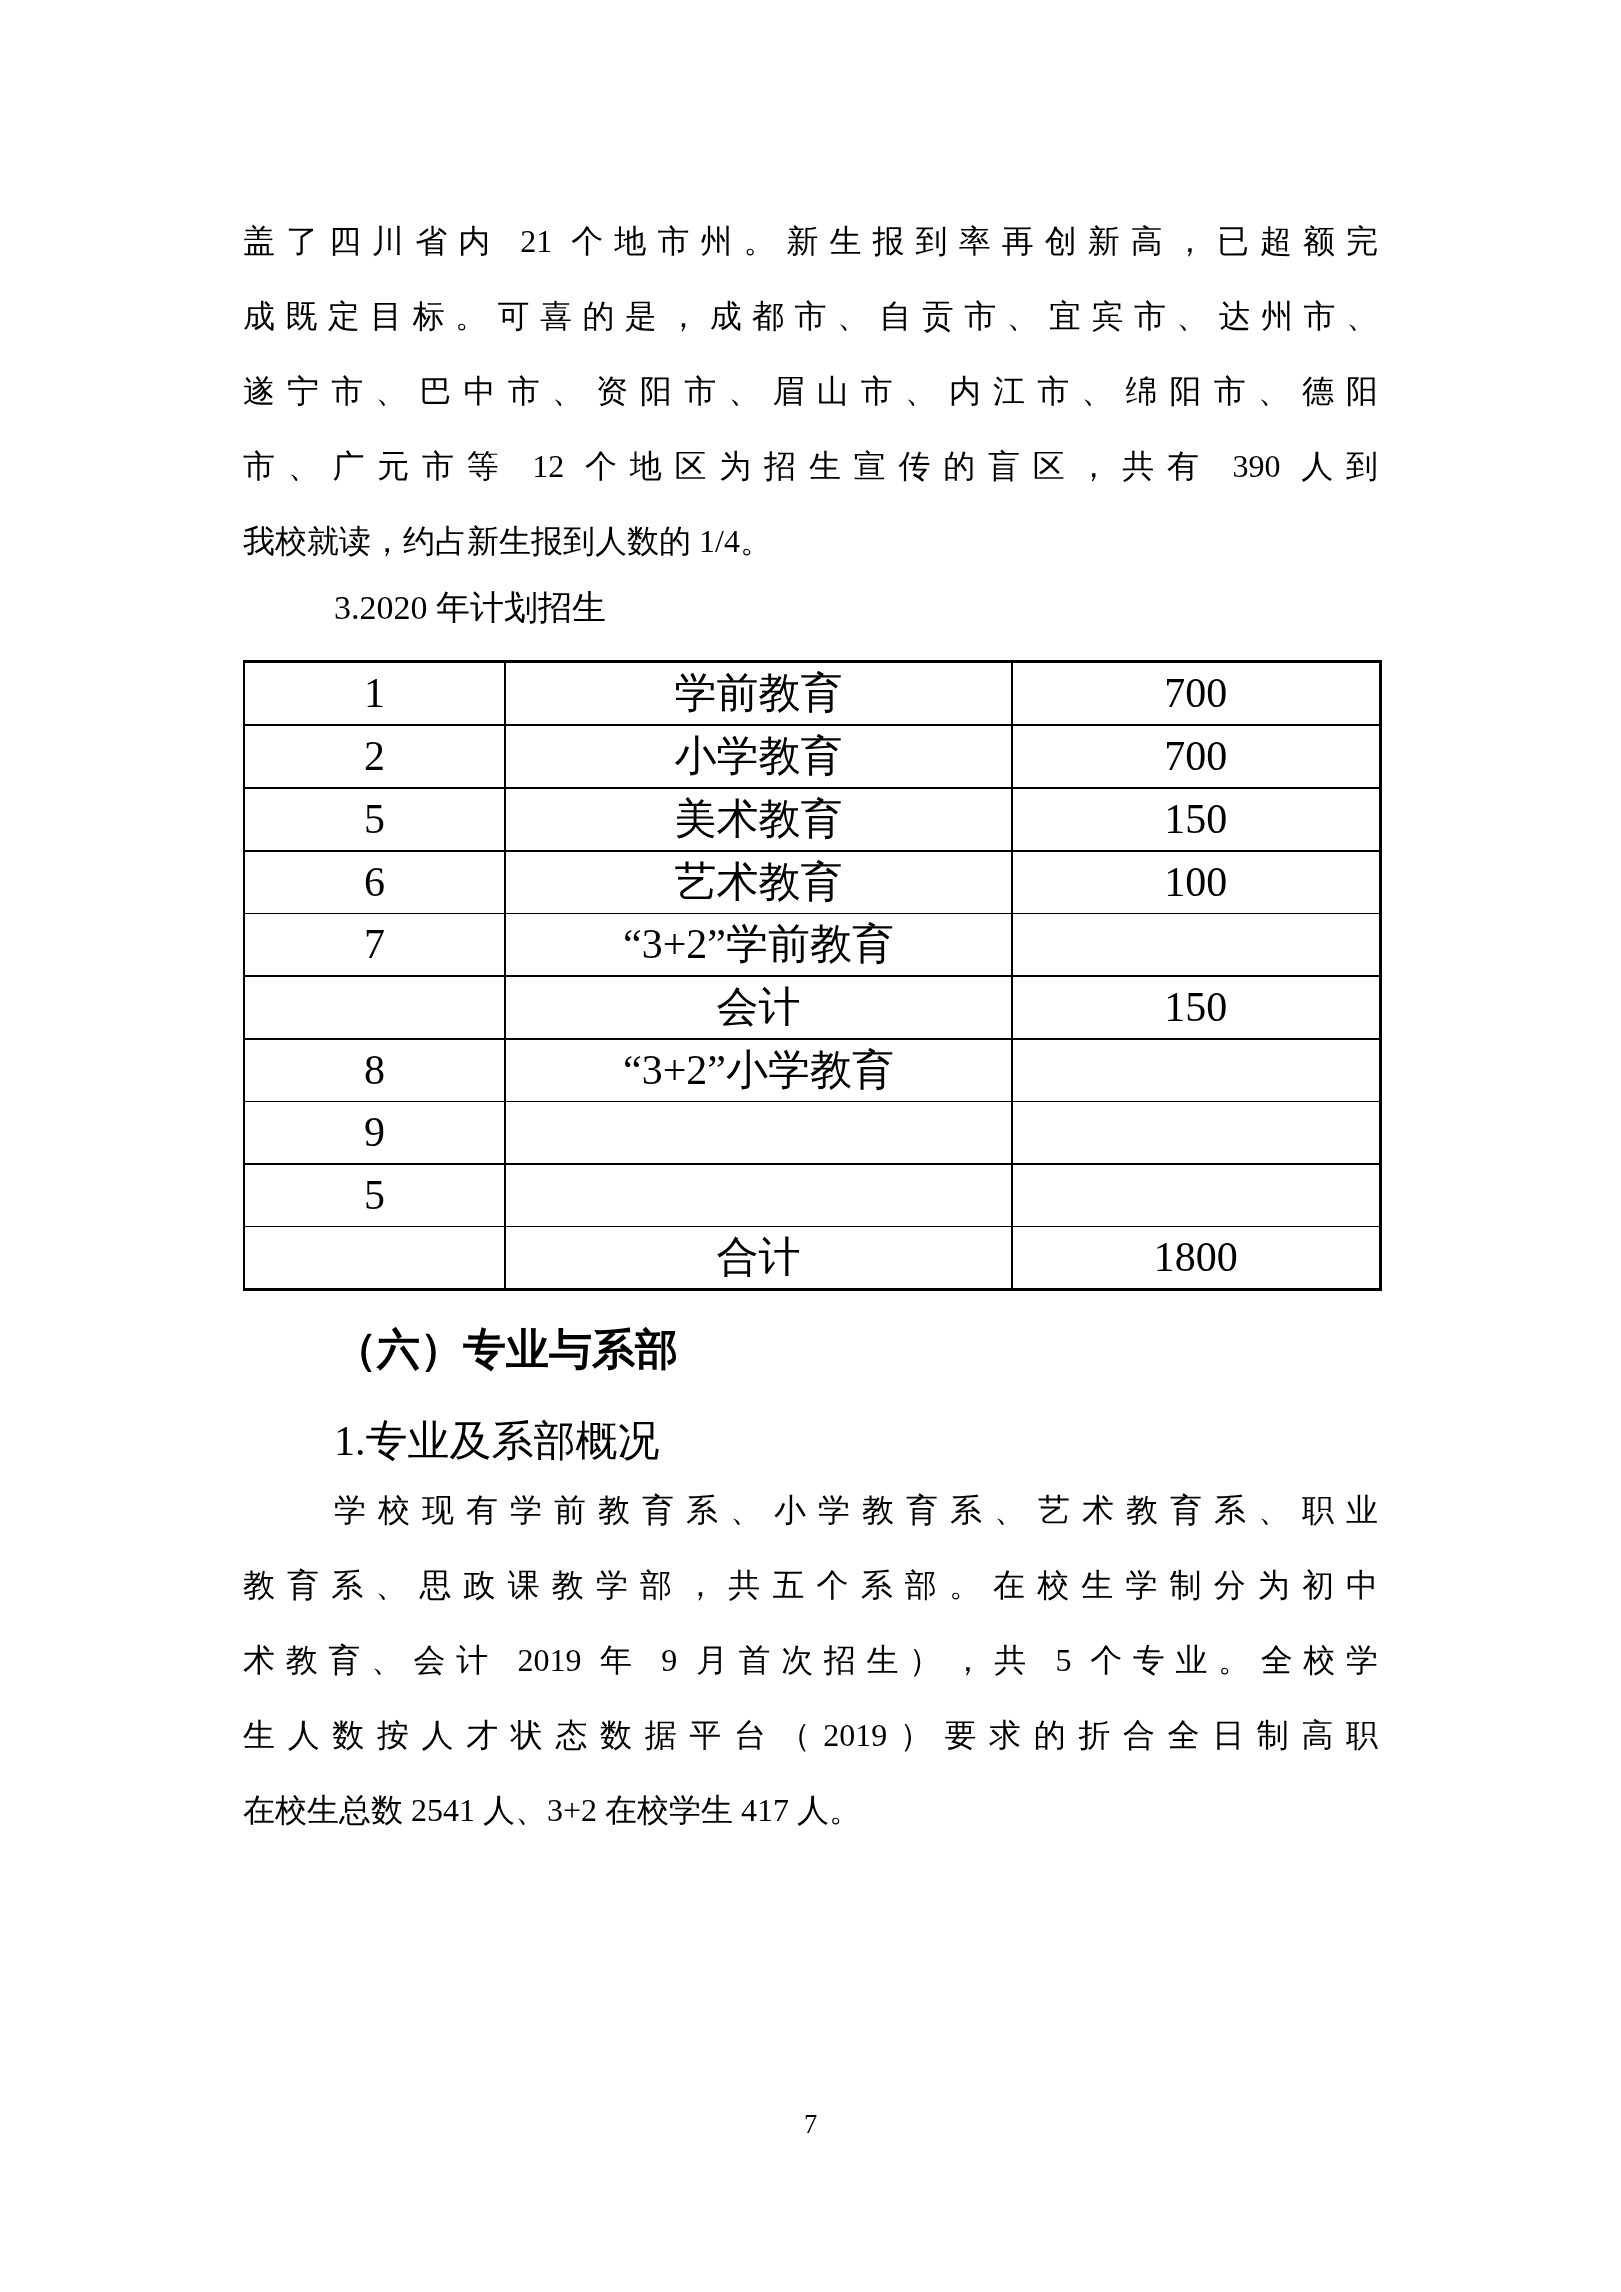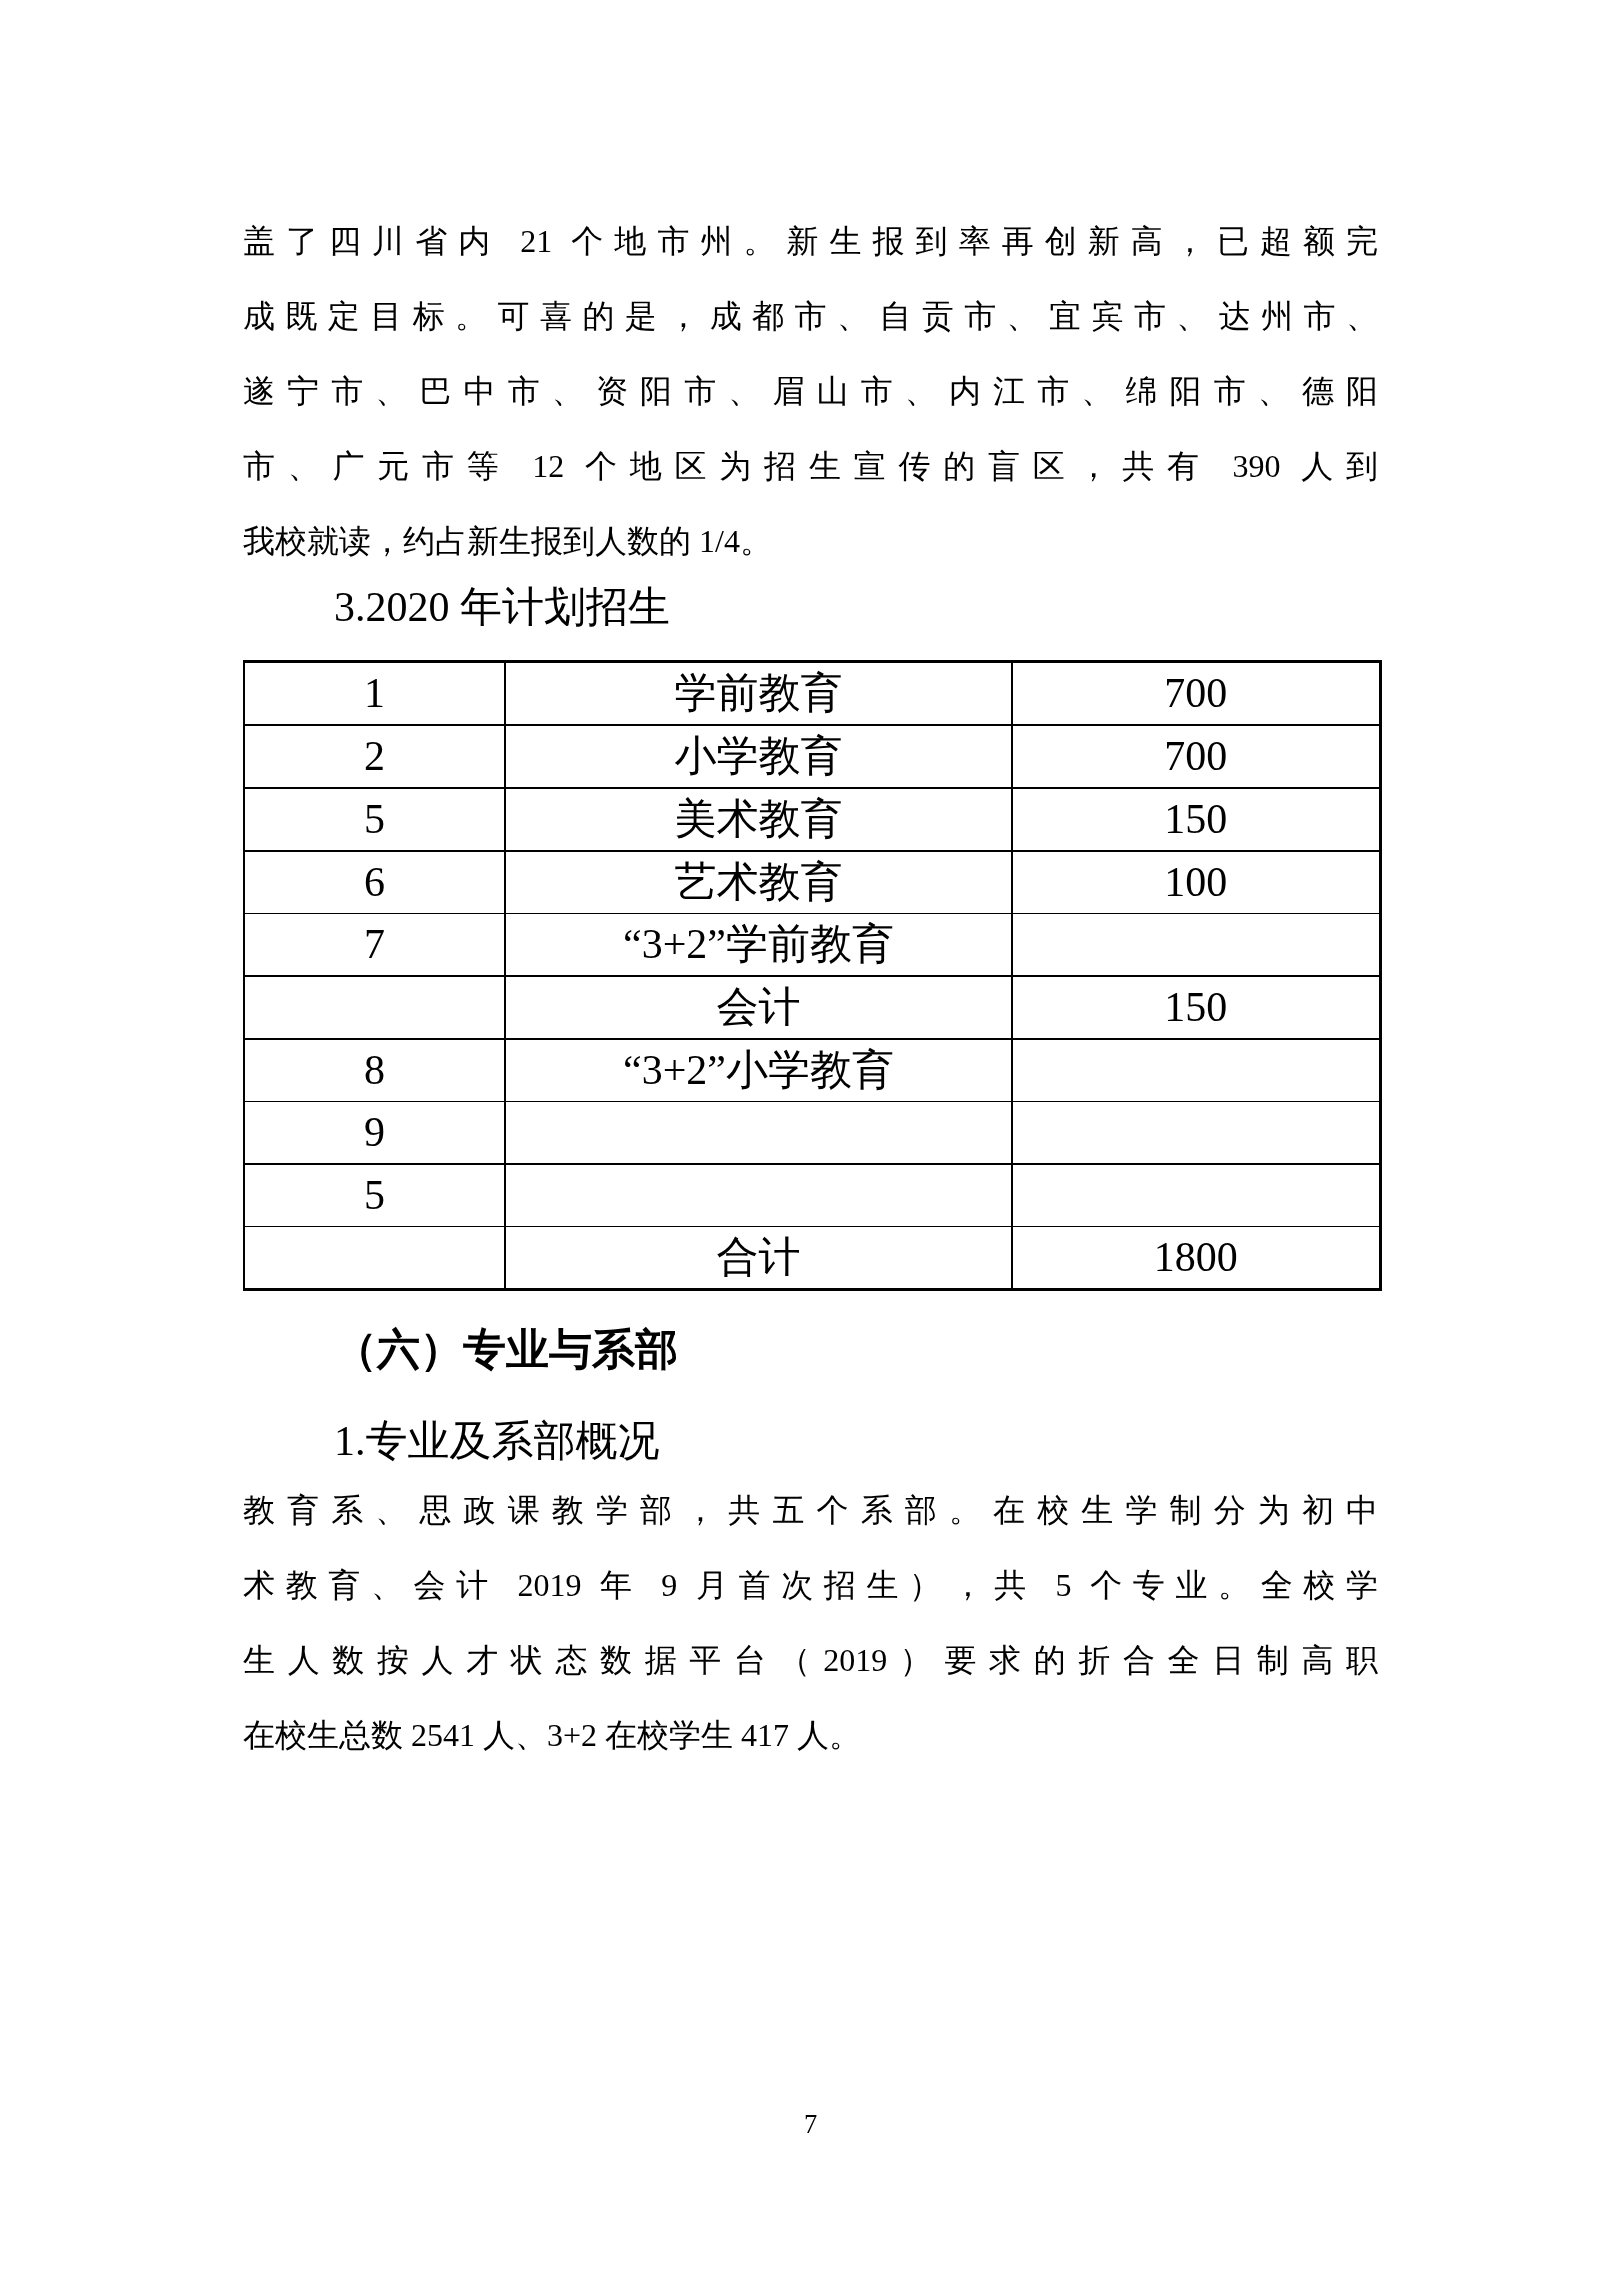--- a/index.html
+++ b/index.html
@@ -29,21 +29,21 @@
   .line.j {
     text-align: justify;
     text-align-last: justify;
   }
   .line.l {
     text-align: center;
     text-align-last: left;
   }
   .indent { text-indent: 91px; }
   .heading-plain {
-    font-size: 42px;
+    font-size: 34px;
     line-height: 57px;
     height: 57px;
     text-indent: 91px;
     white-space: nowrap;
   }
   .heading-bold {
     font-size: 43px;
     font-weight: bold;
     line-height: 63px;
     height: 63px;
@@ -170,20 +170,21 @@
         <td>1800</td>
       </tr>
     </tbody>
       </table>
 
     <div class="heading-bold">（六）专业与系部</div>
 
     <div class="heading-sub">1.专业及系部概况</div>
 
     <div>
+      <div class="line j indent">学校现有学前教育系、小学教育系、艺术教育系、职业</div>
       <div class="line j">教育系、思政课教学部，共五个系部。在校生学制分为初中</div>
       <div class="line j">术教育、会计 2019 年 9 月首次招生），共 5 个专业。全校学</div>
       <div class="line j">生人数按人才状态数据平台（2019）要求的折合全日制高职</div>
       <div class="line l">在校生总数 2541 人、3+2 在校学生 417 人。</div>
     </div>
 
   </div>
 
   <div class="page-number">7</div>
 </div>

